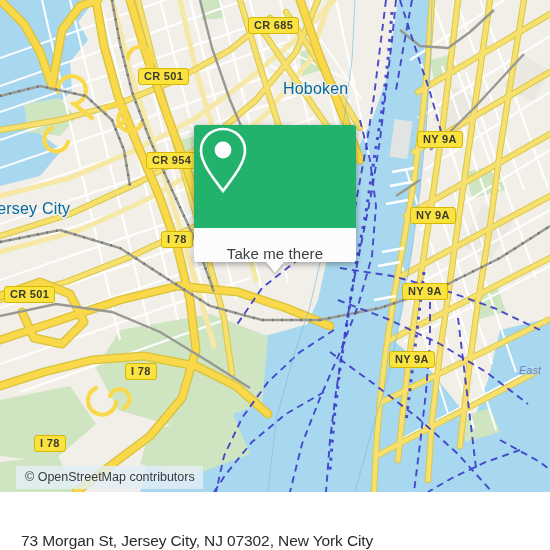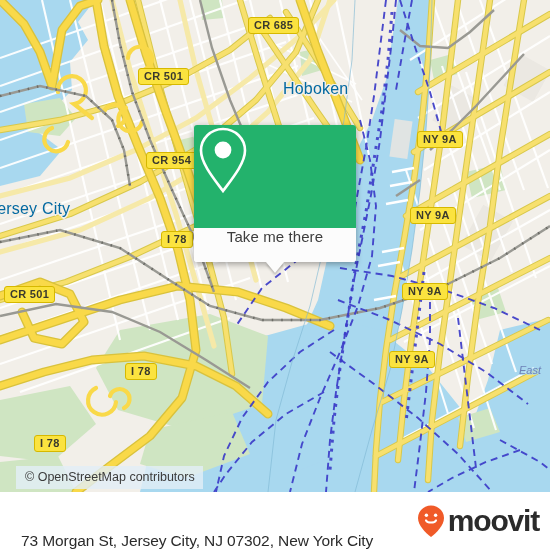--- a/index.html
+++ b/index.html
@@ -55,21 +55,21 @@
   }
   #marker-card-top{
     height:103px;
     background:#22b573;
     background:#23b26c;
     border-radius:3px 3px 0 0;
     display:flex;align-items:center;justify-content:center;
   }
   #marker-card-bottom{
     height:34px;background:#fcfcfc;border-radius:0 0 3px 3px;
-    display:flex;align-items:flex-start;justify-content:center;
+    display:flex;align-items:flex-end;justify-content:center;
     position:relative;
   }
   #marker-card-label{
     font-size:15px;color:#3d3d3d;letter-spacing:.1px;
   }
   #card-pointer{
     position:absolute;
     left:50%;margin-left:-9px;bottom:-11px;
     width:0;height:0;
     border-left:9px solid transparent;
@@ -386,24 +386,15 @@
         <span id="marker-card-label">Take me there</span>
         <div id="card-pointer"></div>
       </div>
     </div>
 
     <div id="osm-attrib">© OpenStreetMap contributors</div>
   </div>
 
   <div id="footer">
     <div id="footer-address">73 Morgan St, Jersey City, NJ 07302, New York City</div>
-    <div id="footer-logo">
-      <svg width="30" height="34" viewBox="0 0 30 34">
-        <path d="M15,1.5 C7.8,1.5 2,7.1 2,14.1 C2,21.6 9.2,28.6 15,33 C20.8,28.6 28,21.6 28,14.1 C28,7.1 22.2,1.5 15,1.5 Z" fill="#f05a28"></path>
-        <circle cx="10.4" cy="11.2" r="1.7" fill="#ffffff"></circle>
-        <circle cx="19.6" cy="11.2" r="1.7" fill="#ffffff"></circle>
-        <path d="M10,16.4 C11.6,19.2 18.4,19.2 20,16.4" fill="none" stroke="#ffffff" stroke-width="2" stroke-linecap="round"></path>
-      </svg>
-      <span id="footer-logo-word">moovit</span>
-    </div>
   </div>
 
 </div>
 
 </body></html>

